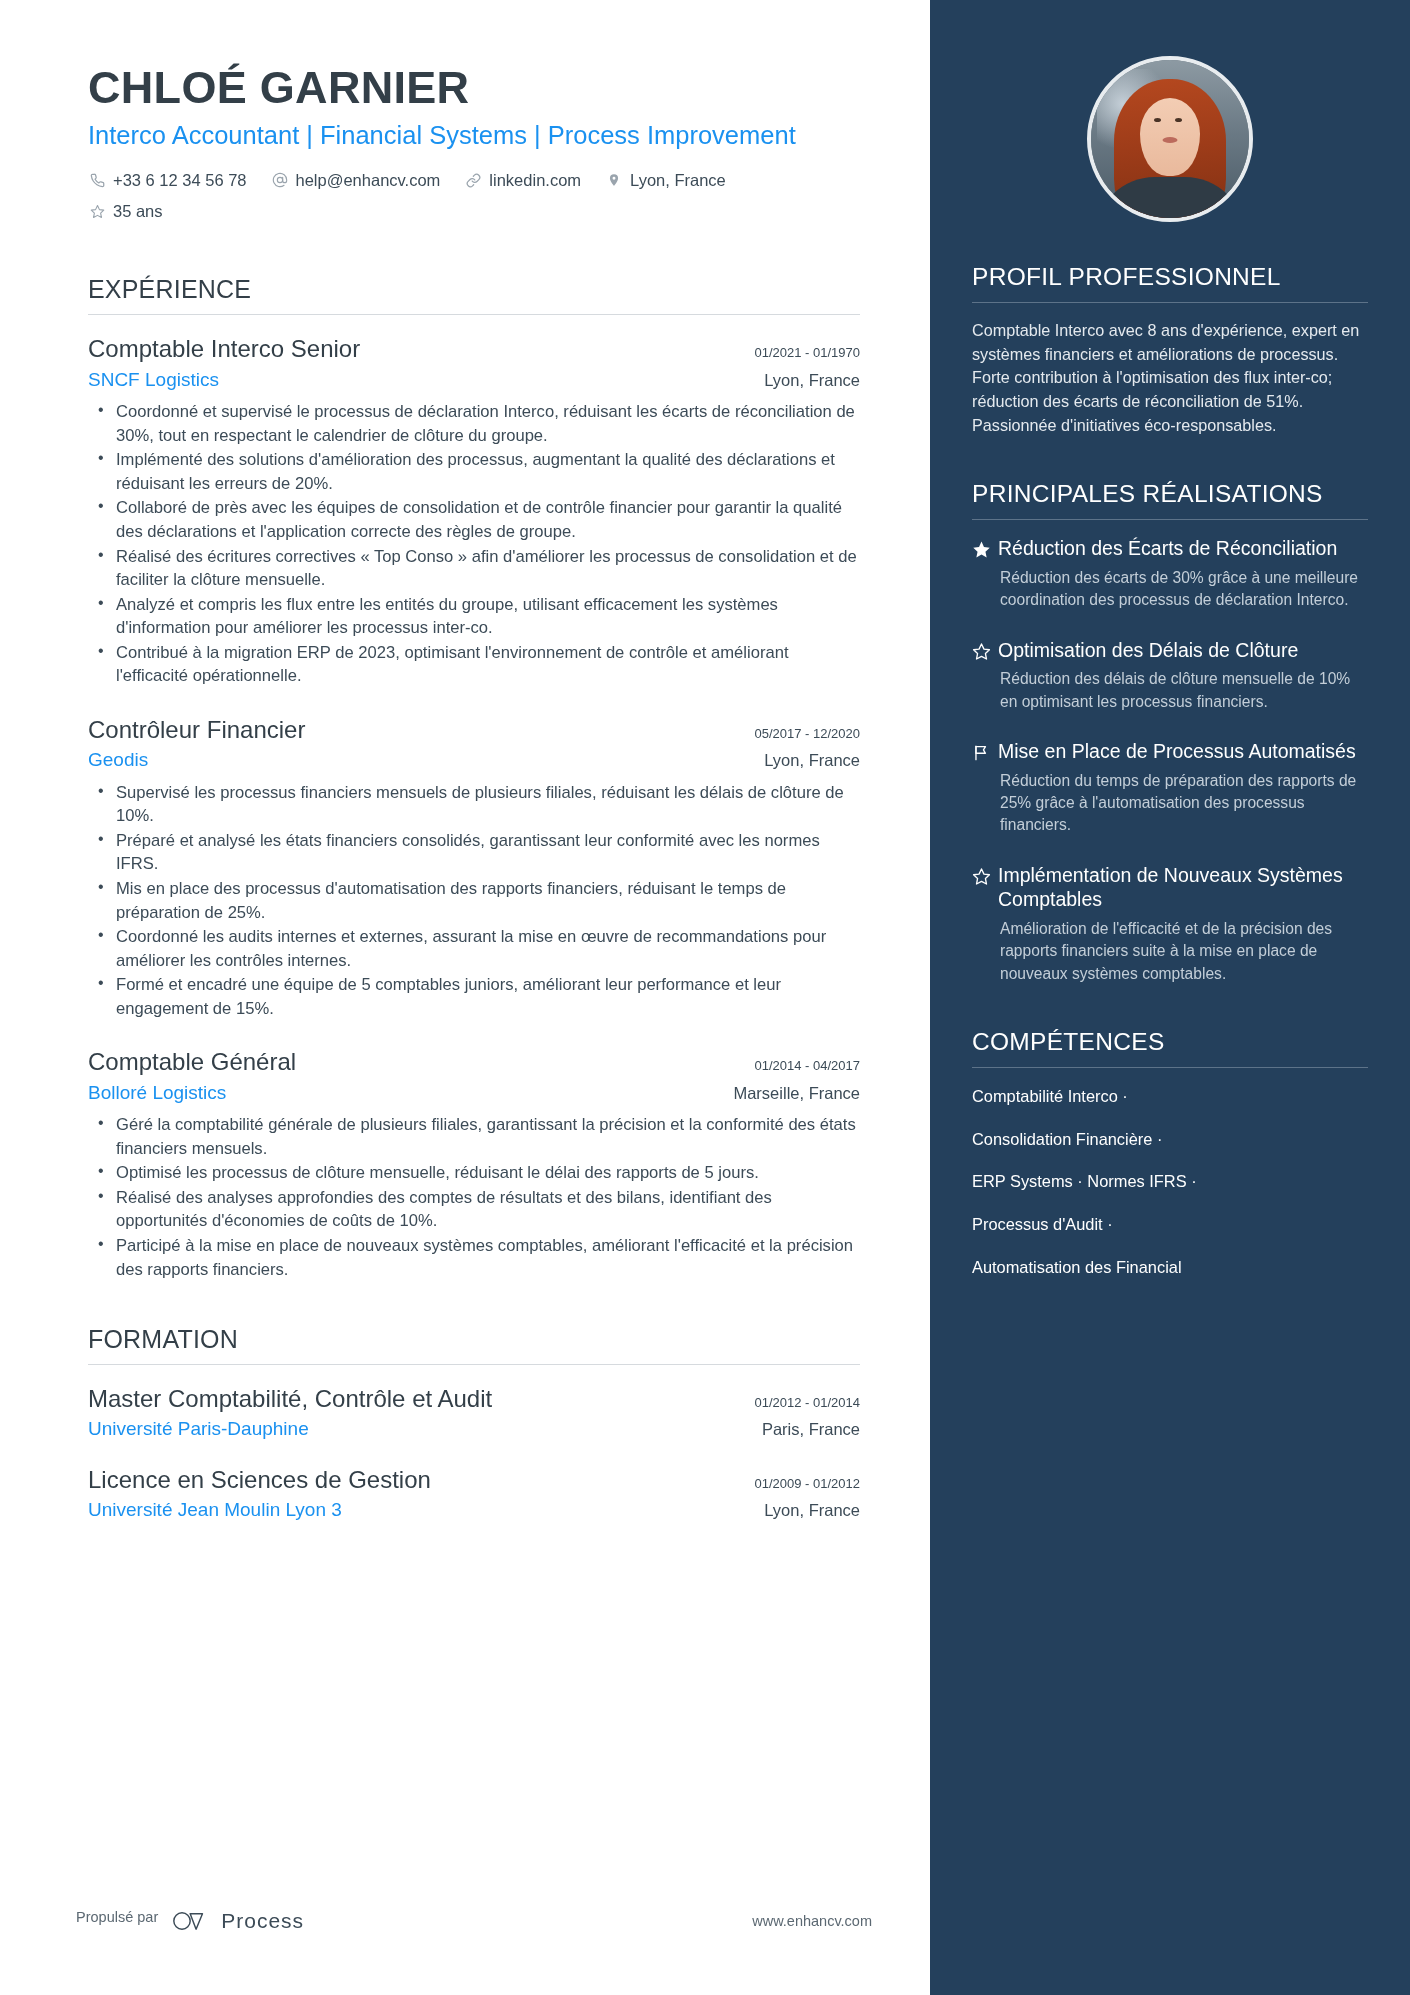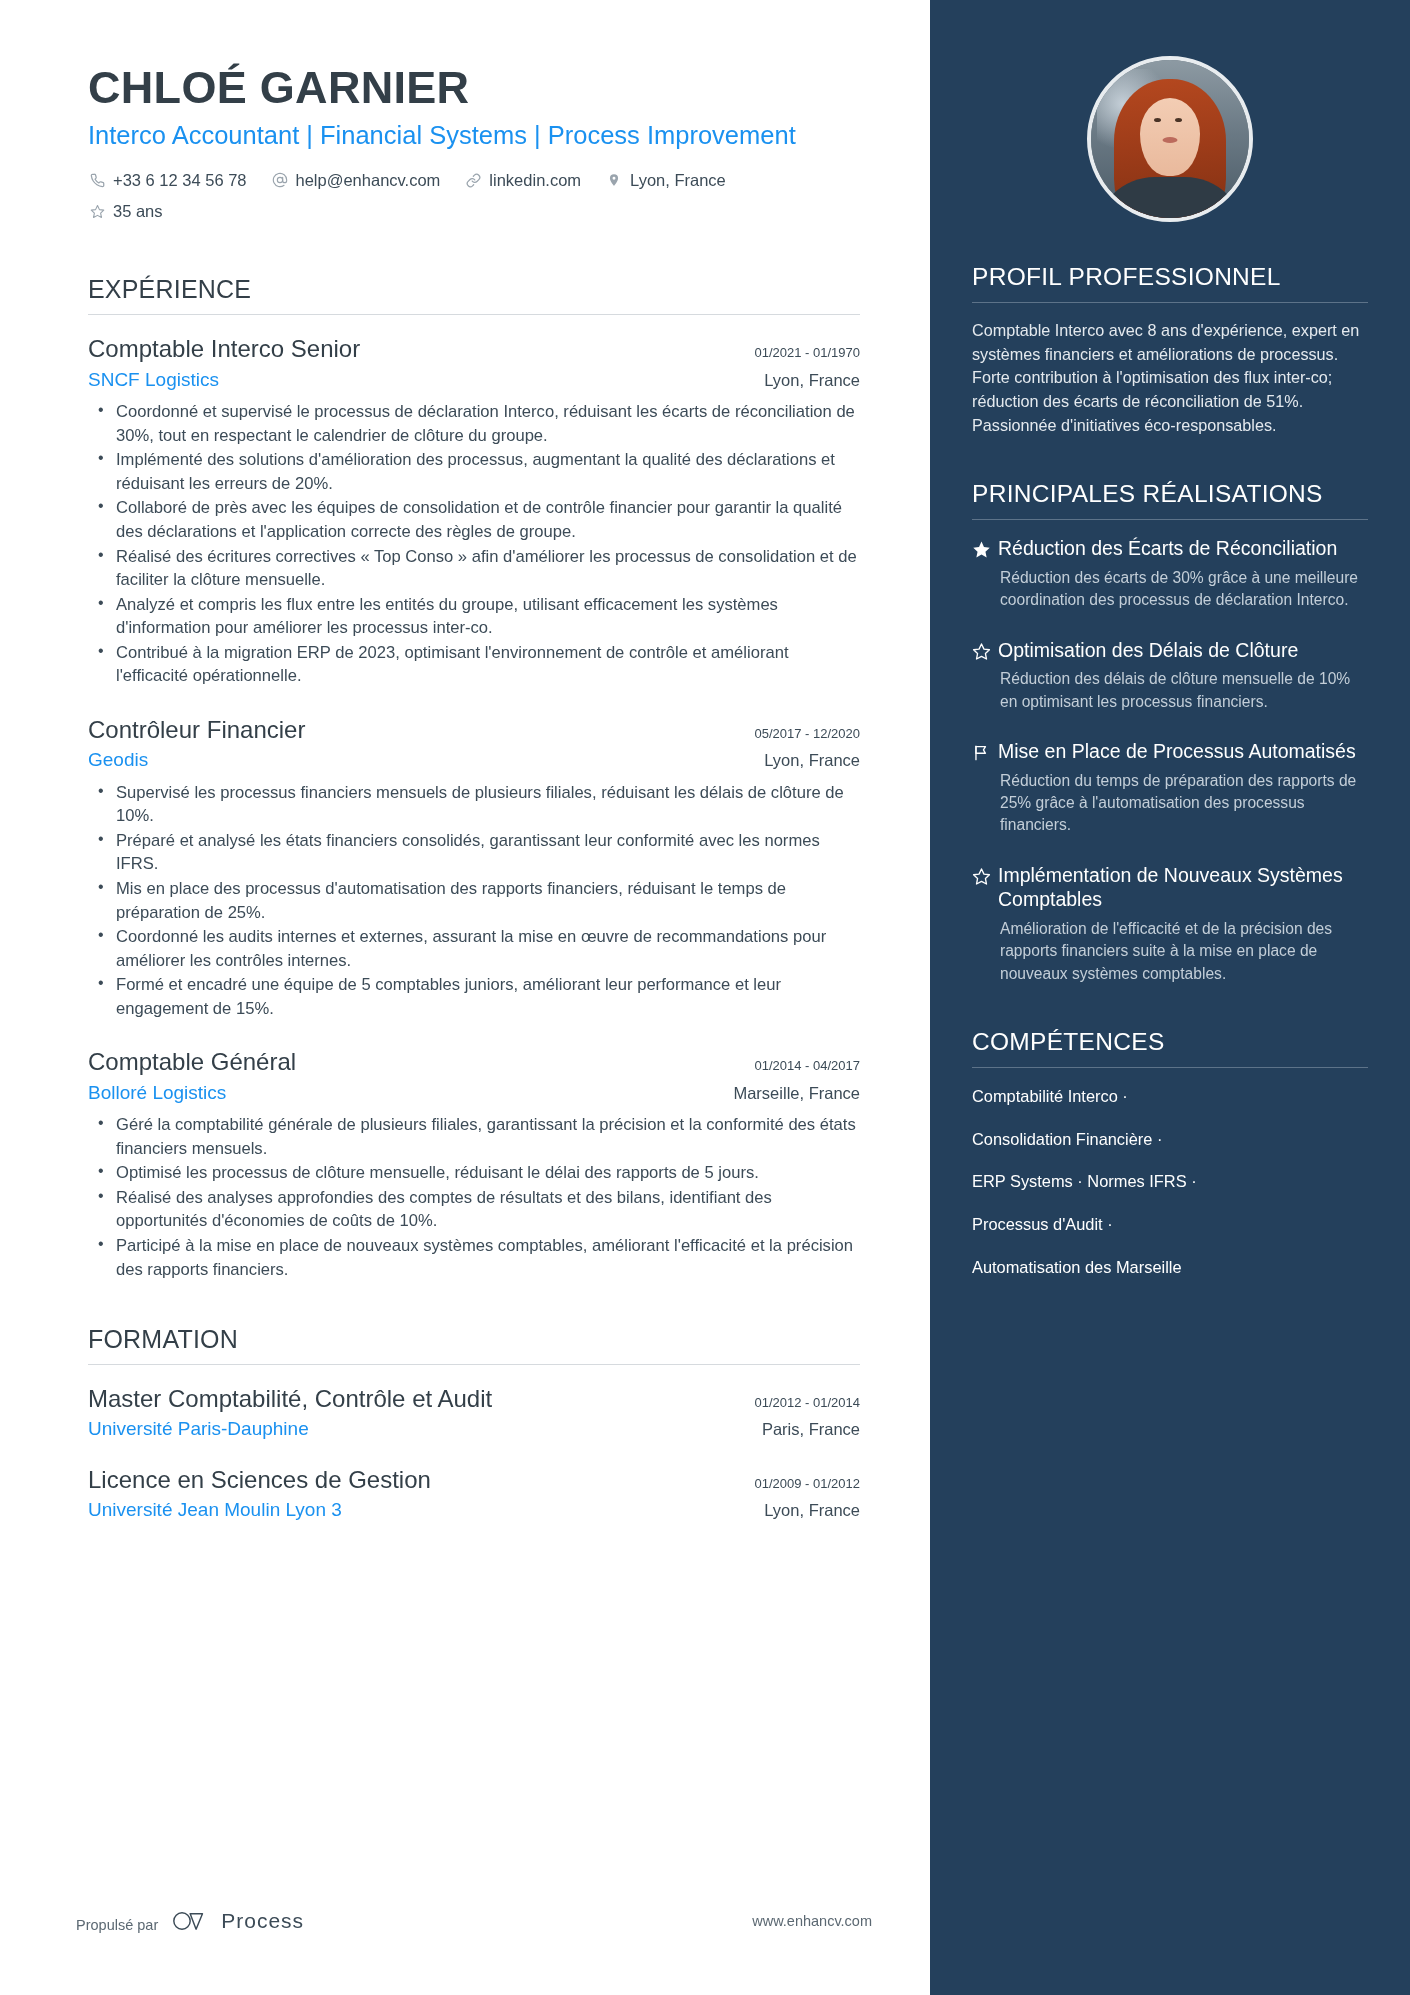--- a/index.html
+++ b/index.html
@@ -150,21 +150,21 @@
     position: absolute;
     left: 76px;
     right: 58px;
     bottom: 62px;
     display: flex;
     align-items: center;
     justify-content: space-between;
     font-size: 14.5px;
     color: #5b6872;
   }
-  .footer-left { display: flex; align-items: flex-end; gap: 14px; }
+  .footer-left { display: flex; align-items: flex-start; gap: 14px; }
   .brand { display: flex; align-items: center; gap: 9px; }
   .brand-word {
     font-size: 21px;
     color: #3c4b57;
     letter-spacing: 1px;
   }
 
   
   .right {
     width: 480px;
@@ -540,19 +540,19 @@
         </div>
       </div>
 
       <div class="side-block">
         <div class="side-title">COMPÉTENCES</div>
         <div class="side-rule"></div>
         <div class="skill-line">Comptabilité Interco ·</div>
         <div class="skill-line">Consolidation Financière ·</div>
         <div class="skill-line">ERP Systems · Normes IFRS ·</div>
         <div class="skill-line">Processus d'Audit ·</div>
-        <div class="skill-line">Automatisation des Marseille</div>
+        <div class="skill-line">Automatisation des Financial</div>
       </div>
 
     </div>
   </div>
 
 </div>
 
 </body></html>

